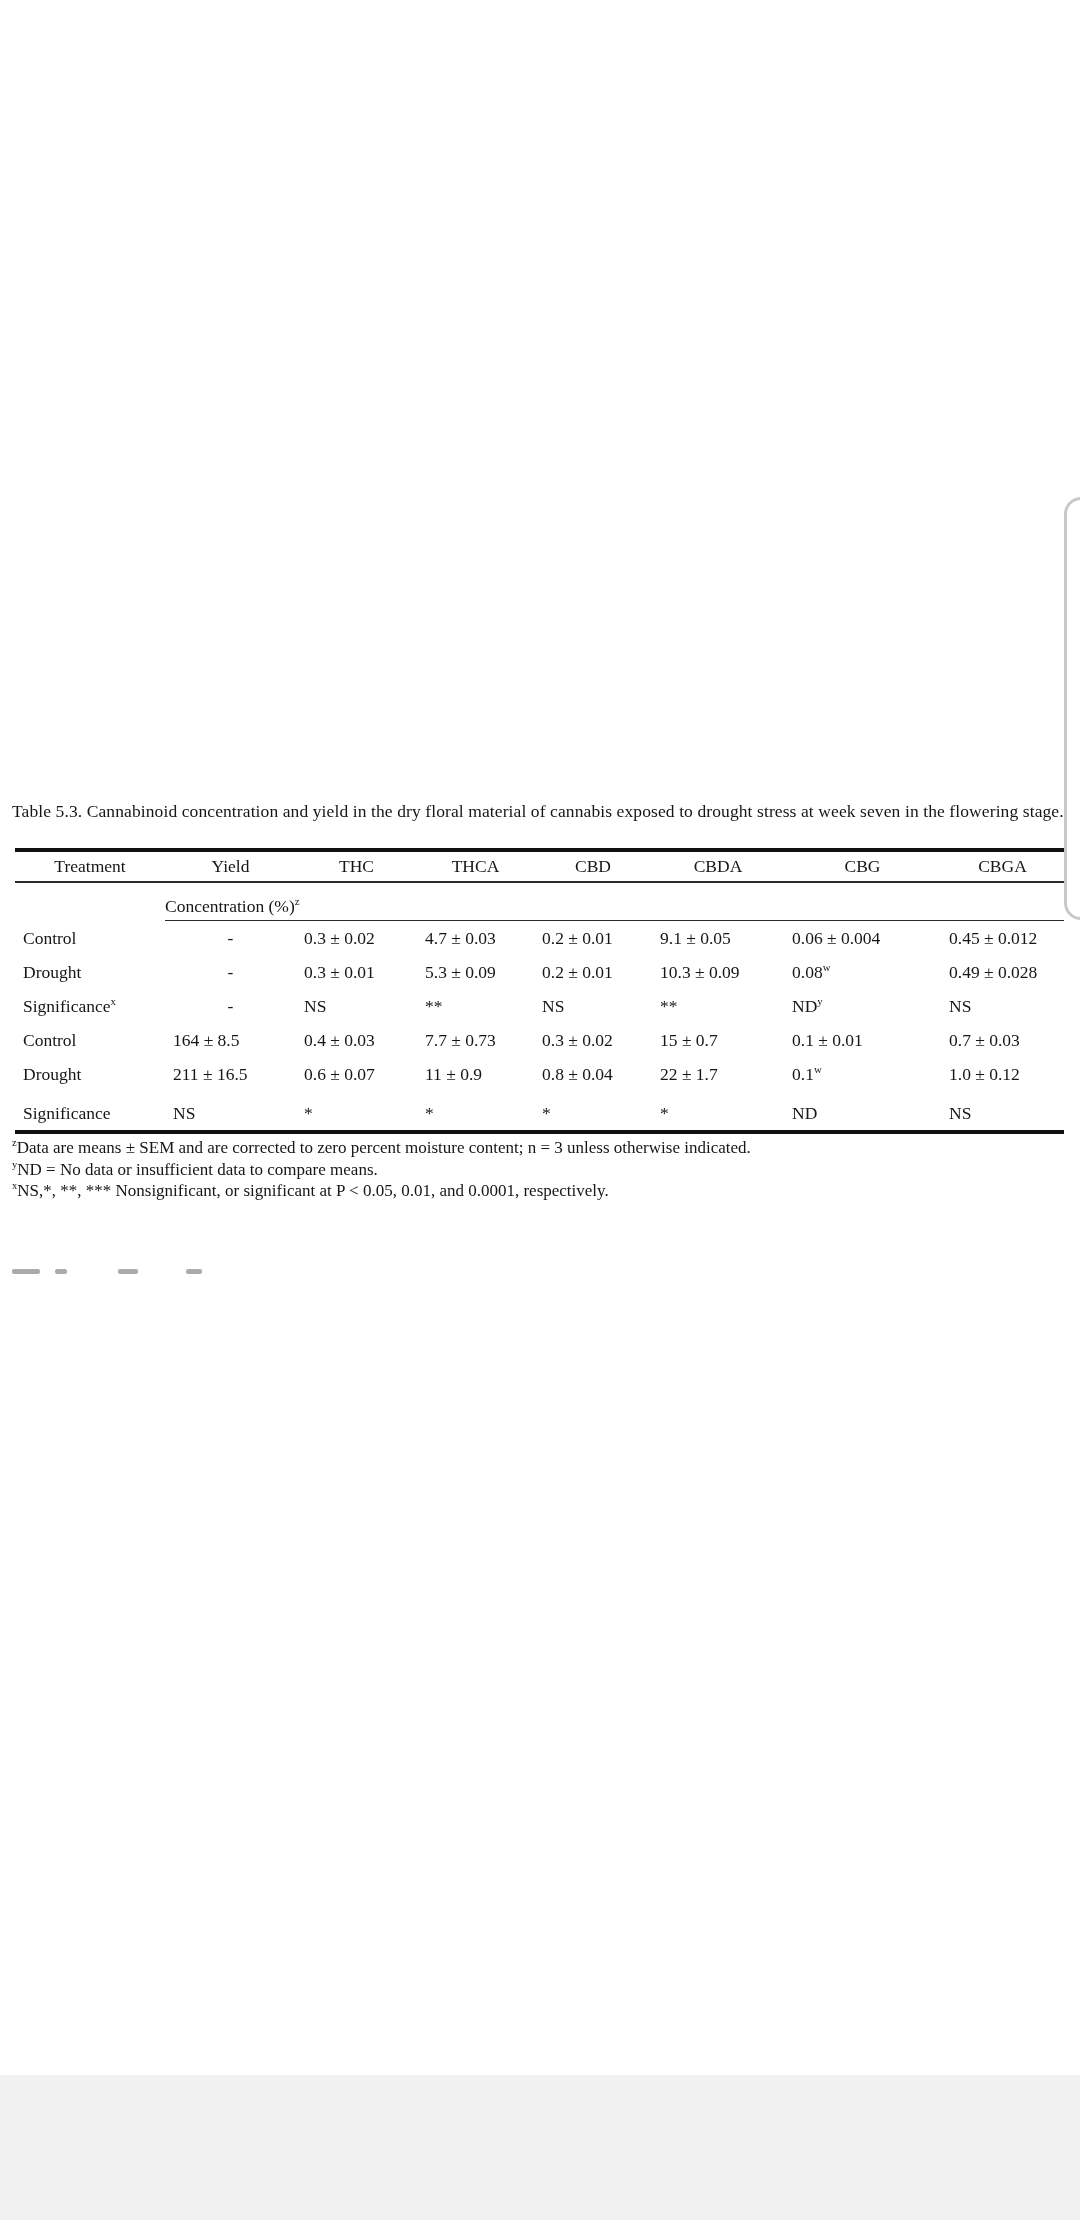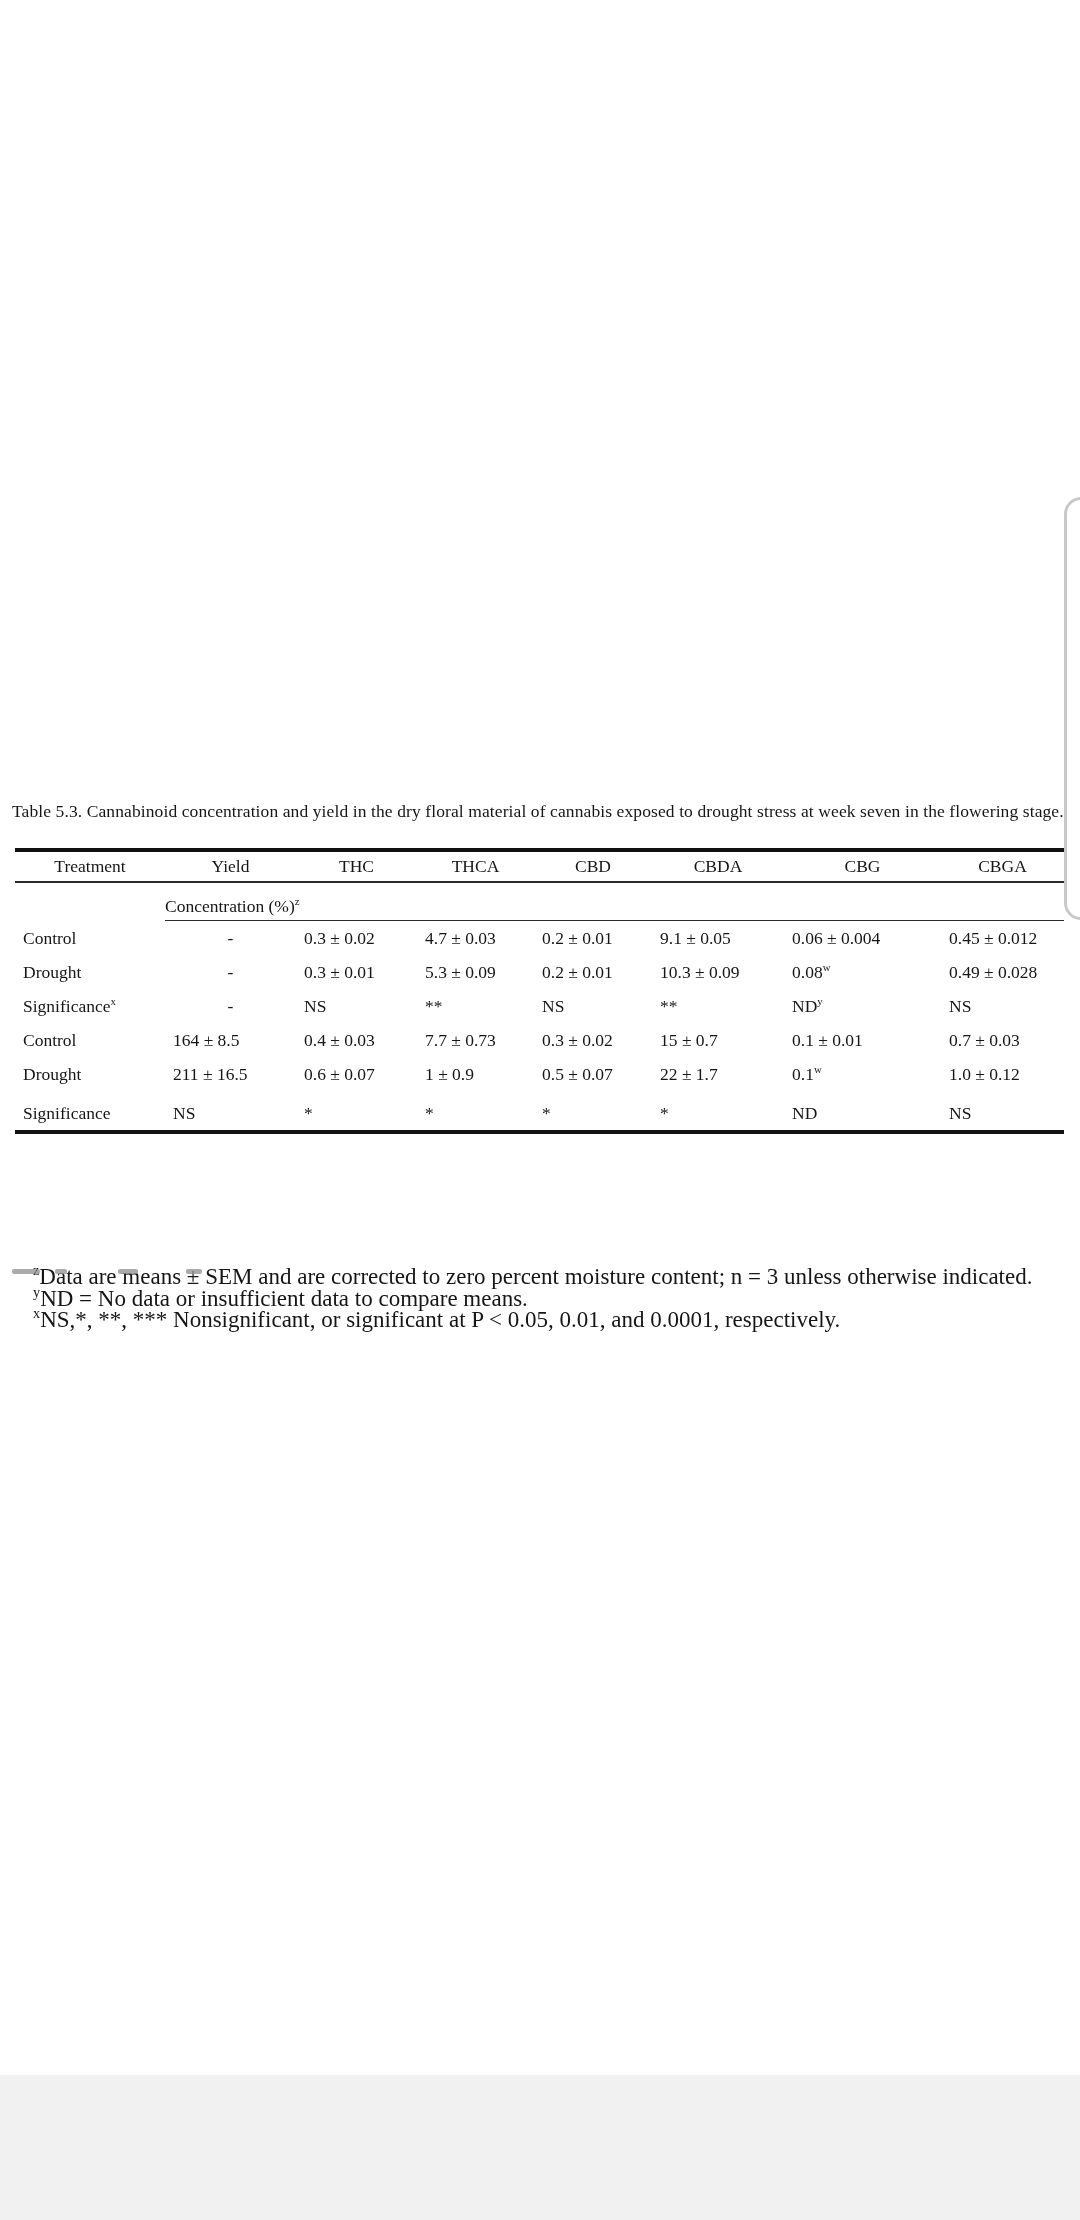--- a/index.html
+++ b/index.html
@@ -29,22 +29,22 @@
   .trow.data .cell.dash { text-align:center; padding-left:0; }
   .section-row { display:grid; grid-template-columns:150px 899px; margin-top:10px; }
   .section-label {
     grid-column:2; text-align:left; height:28px; line-height:26px;
     border-bottom:1.5px solid #2a2a2a;
   }
   .sig2 { margin-top:5px; height:29px; }
   .doc-table .bottom-rule { border-bottom:4px solid #111; }
   sup { font-size:0.62em; vertical-align:super; line-height:0; }
   .footnotes {
-    position:absolute; left:12px; top:1266px; width:1045px;
-    font-size:23px; line-height:21.5px;margin-left:21px;
+    position:absolute; left:12px; top:1137px; width:1045px;
+    font-size:17px; line-height:21.5px;
   }
   
   .clip-frag { position:absolute; top:1269px; height:5px; background:#8f8f8f; border-radius:2px; opacity:.75; }
   
   .edge-handle {
     position:absolute; left:1064px; top:497px; width:34px; height:423px;
     background:#ffffff; border:3px solid #c9c9c9; border-radius:20px;
   }
   
   .navbar {
@@ -108,22 +108,22 @@
       <div class="cell">7.7 ± 0.73</div>
       <div class="cell">0.3 ± 0.02</div>
       <div class="cell">15 ± 0.7</div>
       <div class="cell">0.1 ± 0.01</div>
       <div class="cell">0.7 ± 0.03</div>
     </div>
     <div class="trow data">
       <div class="cell">Drought</div>
       <div class="cell">211 ± 16.5</div>
       <div class="cell">0.6 ± 0.07</div>
-      <div class="cell">1 ± 0.9</div>
-      <div class="cell">0.5 ± 0.07</div>
+      <div class="cell">11 ± 0.9</div>
+      <div class="cell">0.8 ± 0.04</div>
       <div class="cell">22 ± 1.7</div>
       <div class="cell">0.1<sup>w</sup></div>
       <div class="cell">1.0 ± 0.12</div>
     </div>
     <div class="trow data sig2">
       <div class="cell">Significance</div>
       <div class="cell">NS</div>
       <div class="cell">*</div>
       <div class="cell">*</div>
       <div class="cell">*</div>

